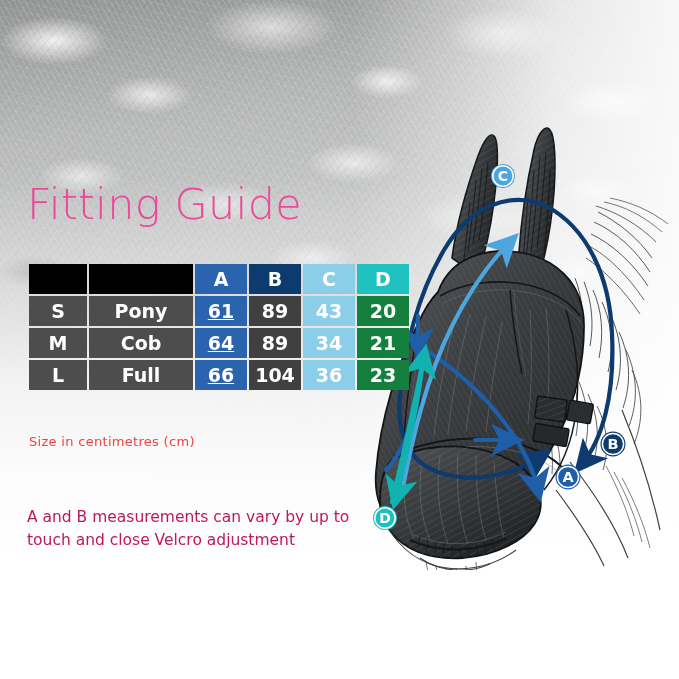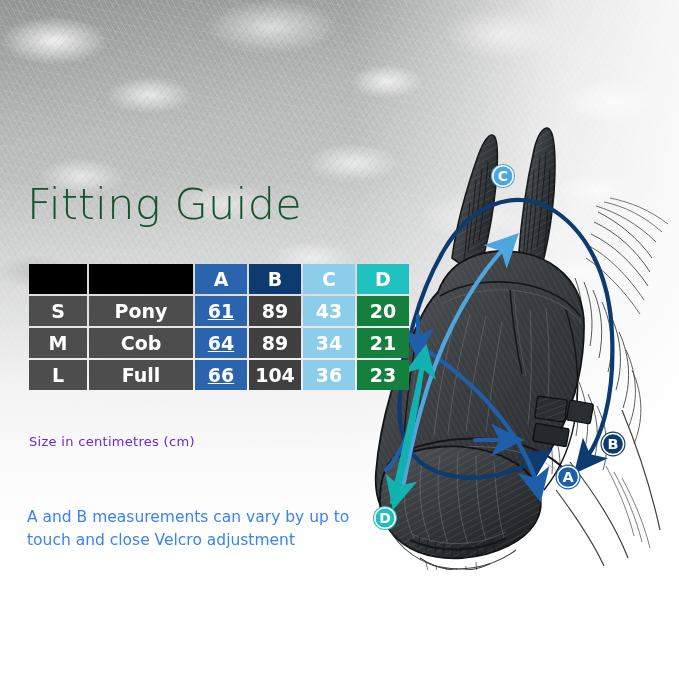--- a/index.html
+++ b/index.html
@@ -85,21 +85,21 @@
   #horse-illustration svg { display: block; }
 
   
   #page-title {
     position: absolute;
     left: 27px;
     top: 183px;
     font-size: 43px;
     font-weight: 300;
     line-height: 1;
-    color: #14532d;
+    color: #ec4899;
     letter-spacing: .2px;
     white-space: nowrap;
   }
 
   
   #size-table {
     position: absolute;
     left: 27px;
     top: 262px;
     width: 384px;
@@ -134,32 +134,32 @@
   .cell-c { background: #8ccdea; }
   .cell-d { background: #15803d; }
 
   
   #table-caption {
     position: absolute;
     left: 29px;
     top: 434px;
     font-size: 13px;
     font-weight: 400;
-    color: #6d28d9;
+    color: #ef4444;
     letter-spacing: .3px;
     font-family: "DejaVu Sans", sans-serif;
   }
   #disclaimer {
     position: absolute;
     left: 27px;
     top: 506px;
     width: 360px;
     font-size: 15.5px;
     line-height: 1.47;
-    color: #3b82f6;
+    color: #be185d;
     font-family: "DejaVu Sans", sans-serif;
   }
   #disclaimer .line { display: block; white-space: nowrap; }
 </style>
 </head>
 <body>
 
 <div id="page">
 
   <div id="bg-texture"></div>

